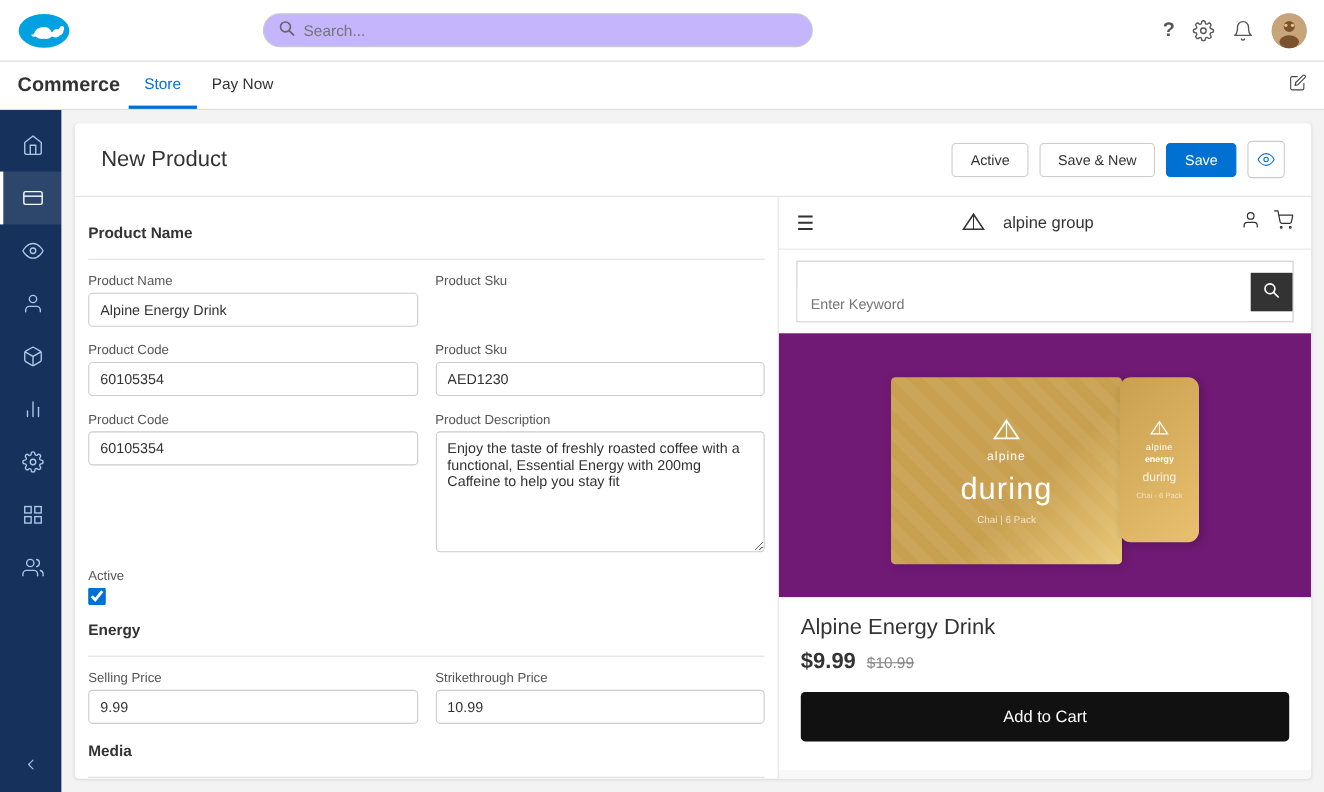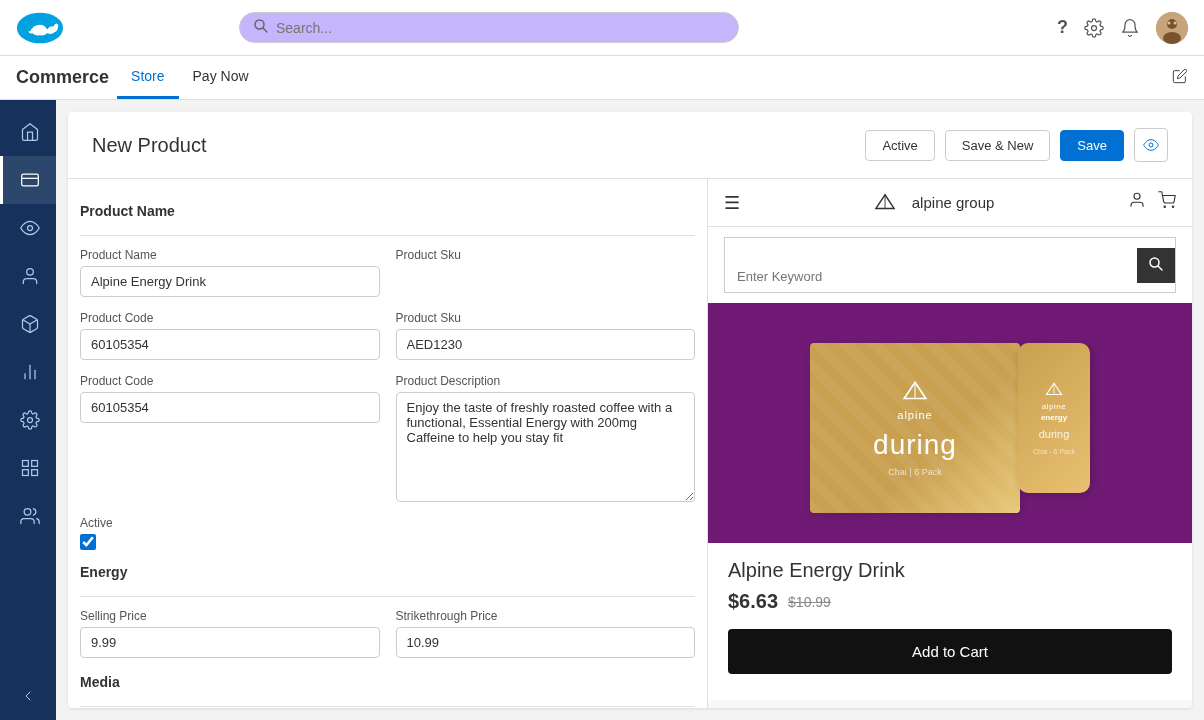--- a/index.html
+++ b/index.html
@@ -709,21 +709,21 @@
                 <span style="color:#fff; font-size:8px; font-weight:600; margin-top:2px;">energy</span>
                 <span style="color:rgba(255,255,255,0.85); font-size:11px; font-weight:300; margin-top:6px;">during</span>
                 <span style="color:rgba(255,255,255,0.6); font-size:7px; margin-top:8px;">Chai - 6 Pack</span>
               </div>
             </div>
           </div>
 
           <div class="product-info">
             <div class="product-name-preview">Alpine Energy Drink</div>
             <div class="product-price-row">
-              <span class="product-price">$6.63</span>
+              <span class="product-price">$9.99</span>
               <span class="product-price-original">$10.99</span>
             </div>
             <button class="add-to-cart-btn">Add to Cart</button>
           </div>
 
         </div>
       </div>
     </div>
   </div>
 </div>

